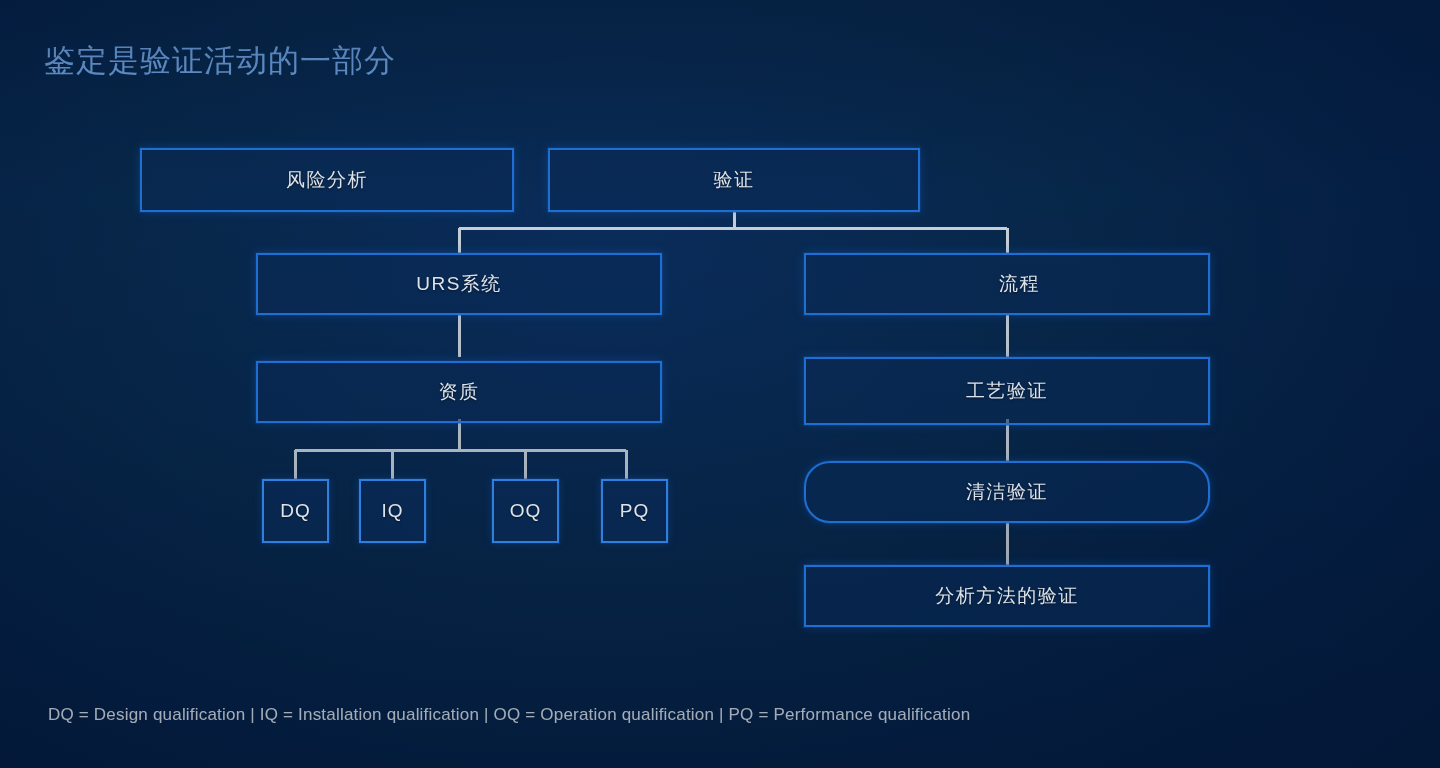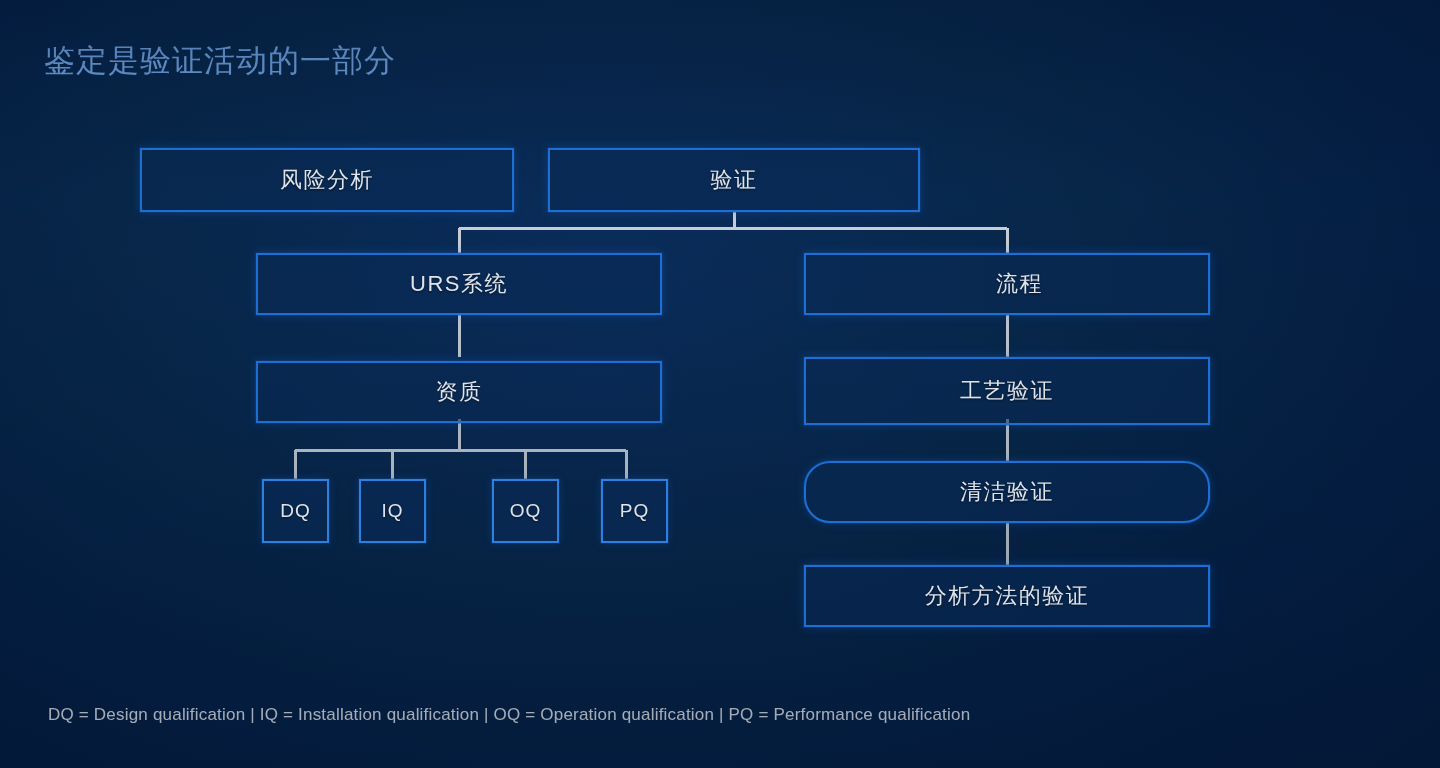--- a/index.html
+++ b/index.html
@@ -59,21 +59,21 @@
   .node {
     position: absolute;
     box-sizing: border-box;
     display: flex;
     align-items: center;
     justify-content: center;
     color: #dfe4ea;
     background: rgba(9, 42, 86, 0.55);
     border: 2px solid #1e6fd4;
     box-shadow: 0 0 0 1px rgba(20,70,140,0.35), 0 0 10px rgba(25,105,210,0.30);
-    font-size: 22px;
+    font-size: 19px;
     letter-spacing: 1.5px;
     text-shadow: 0 1px 2px rgba(0,0,0,0.5);
     z-index: 3;
   }
   .node.small {
     font-size: 19px;
     letter-spacing: 1px;
     border-color: #2f7fe0;
     background: rgba(10, 44, 92, 0.5);
     box-shadow: 0 0 0 1px rgba(20,70,140,0.3), 0 0 8px rgba(30,110,215,0.25);

